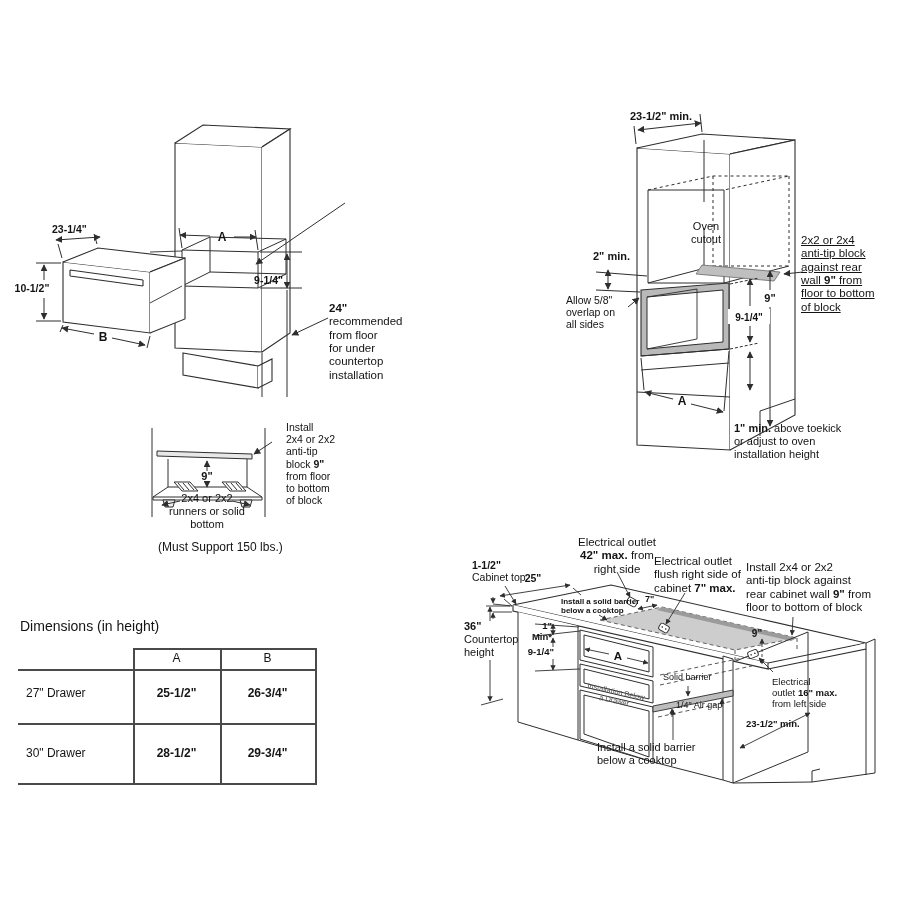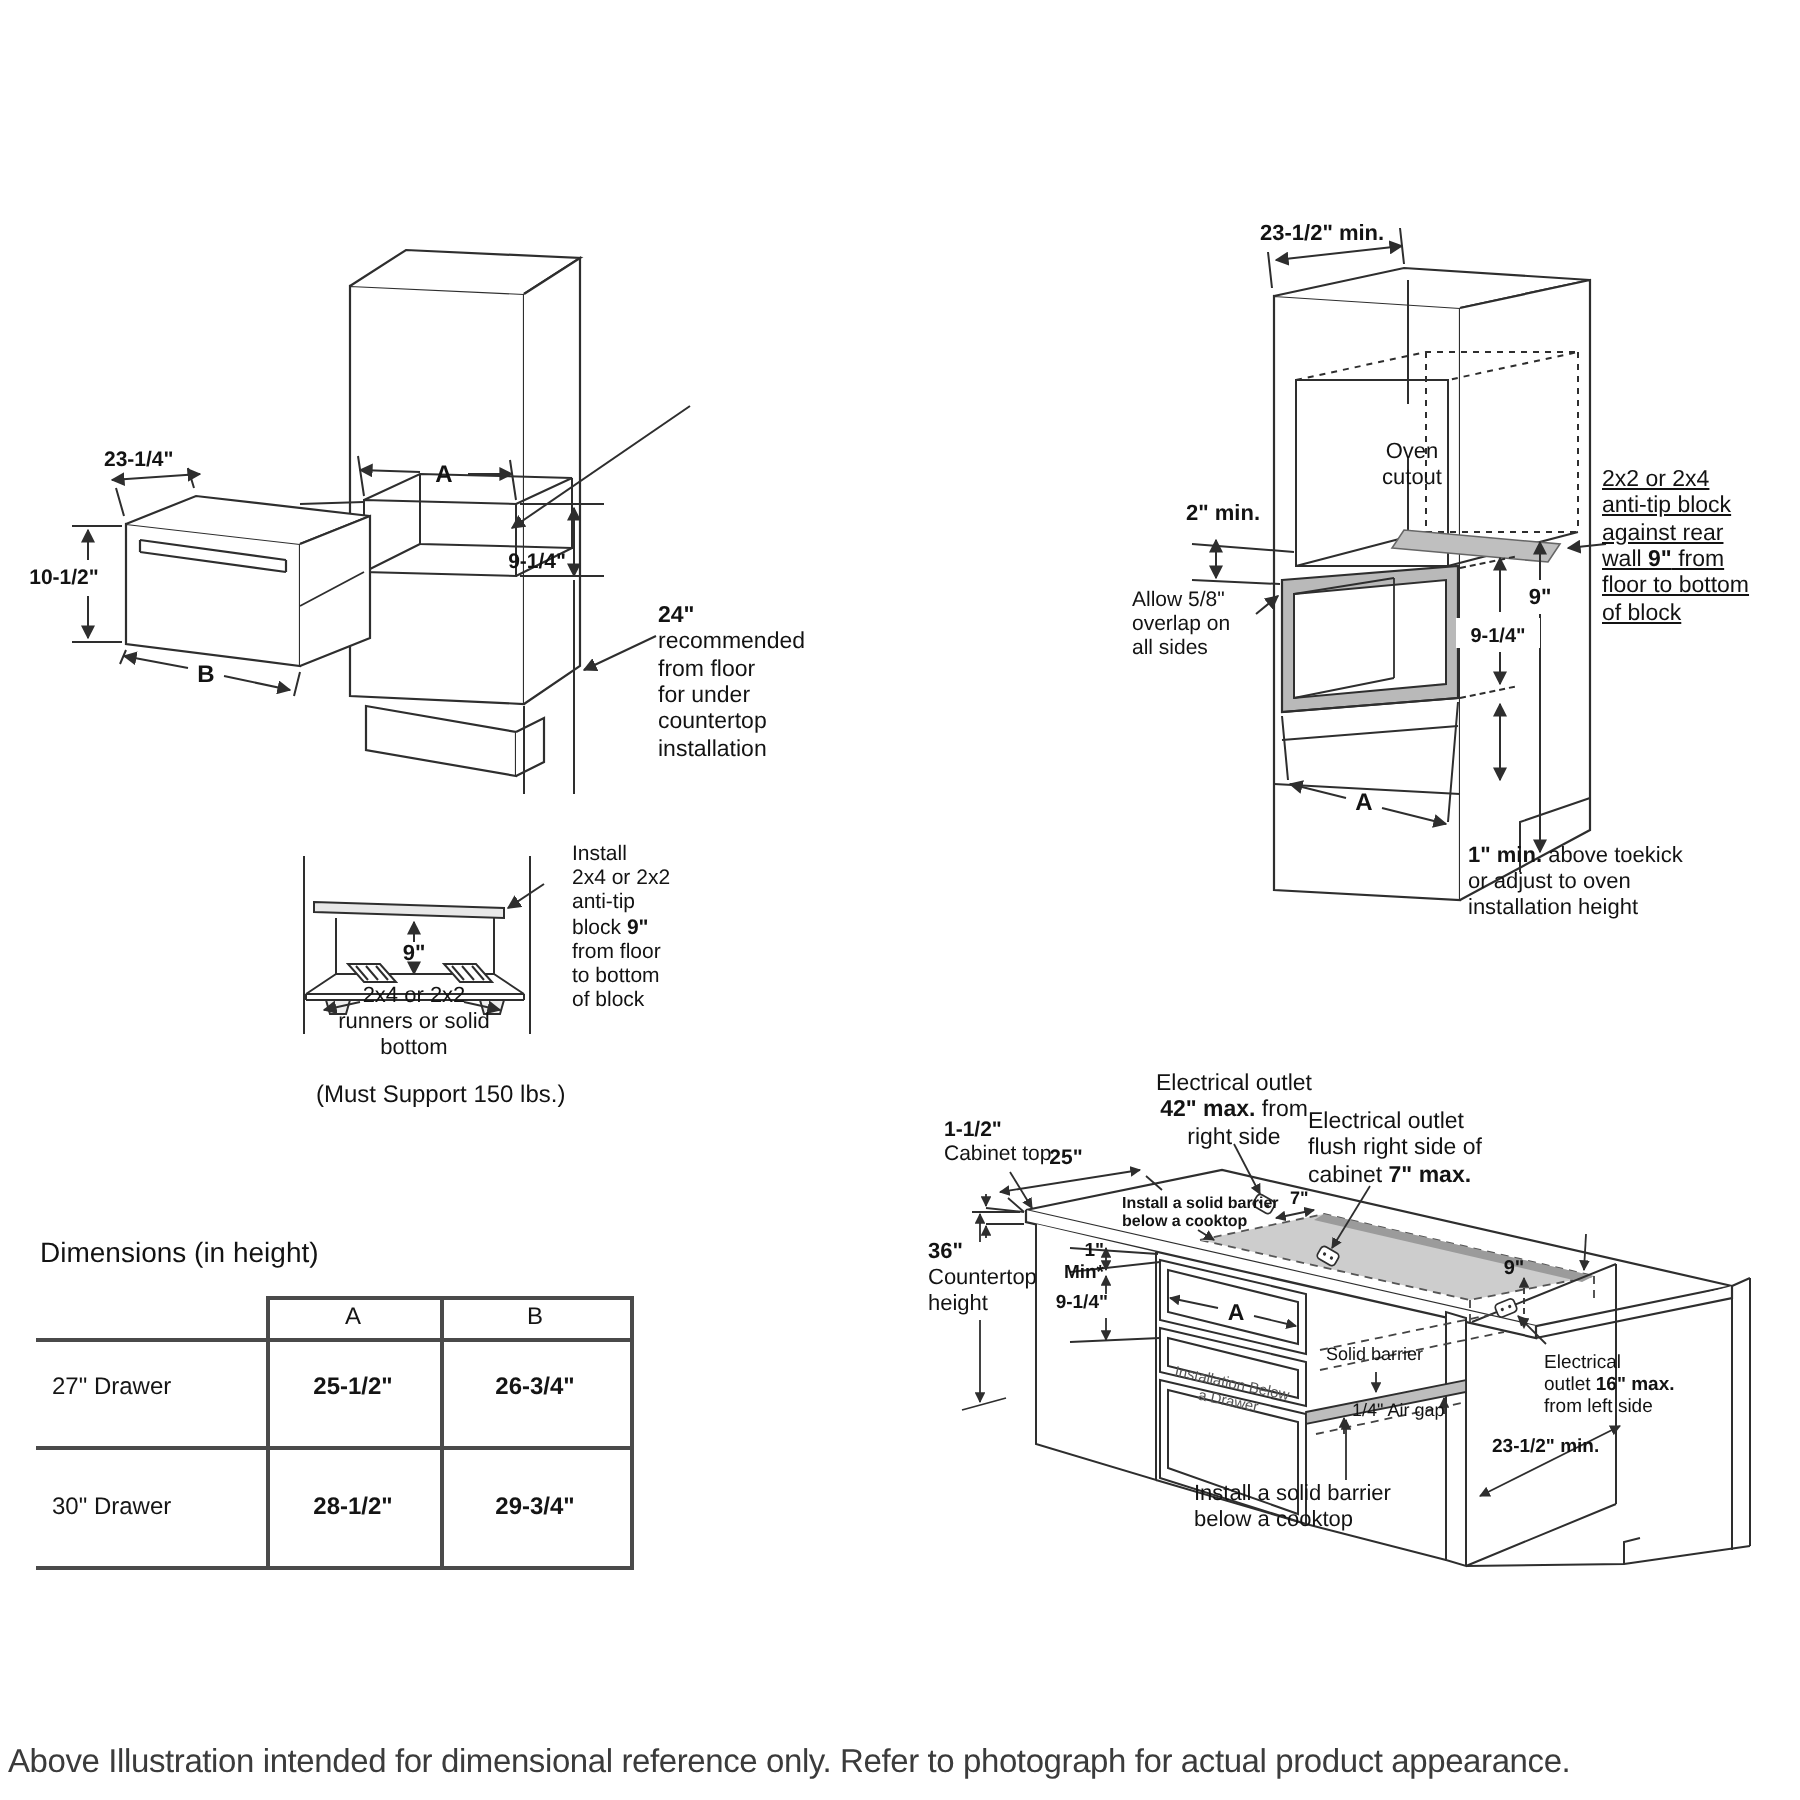--- a/index.html
+++ b/index.html
@@ -310,20 +310,26 @@
   <div class="blk ctr" style="left:571px;top:536px;width:92px;">
       <div><span>Electrical outlet</span></div>
       <div><span style="font-weight: bold;">42" max.</span><span> from</span></div>
       <div><span>right side</span></div>
     </div>
   <div class="blk" style="left:654px;top:555px;width:98px;">
       <div><span>Electrical outlet</span></div>
       <div><span>flush right side of</span></div>
       <div><span>cabinet </span><span style="font-weight: bold;">7" max.</span></div>
     </div>
+  <div class="blk" style="left:746px;top:561px;width:145px;">
+      <div><span>Install 2x4 or 2x2</span></div>
+      <div><span>anti-tip block against</span></div>
+      <div><span>rear cabinet wall </span><span style="font-weight: bold;">9"</span><span> from</span></div>
+      <div><span>floor to bottom of block</span></div>
+    </div>
   <div class="blk b" style="left:561px;top:597px;width:70px;font-size:8px;">
       <div><span>Install a solid barrier</span></div>
       <div><span>below a cooktop</span></div>
     </div>
   <div class="blk b rgt" style="left:520px;top:620px;width:32px;font-size:9.5px;"><span>1" Min*</span></div>
   <div class="blk b rgt" style="left:522px;top:646px;width:32px;font-size:9.5px;"><span>9-1/4"</span></div>
   <div class="blk" style="left:663px;top:672px;width:56px;font-size:9px;"><span>Solid barrier</span></div>
   <div class="blk" style="left:676px;top:700px;width:50px;font-size:9px;"><span>1/4" Air gap</span></div>
   <div class="blk" style="left:597px;top:741px;width:135px;font-size:11px;">
       <div><span>Install a solid barrier</span></div>
@@ -352,15 +358,14 @@
     <div class="tcell ctr" style="left:117px;top:3px;width:83px;">A</div>
     <div class="tcell ctr" style="left:204px;top:3px;width:91px;">B</div>
     <div class="tcell" style="left:8px;top:38px;">27" Drawer</div>
     <div class="tcell ctr b" style="left:117px;top:38px;width:83px;">25-1/2"</div>
     <div class="tcell ctr b" style="left:204px;top:38px;width:91px;">26-3/4"</div>
     <div class="tcell" style="left:8px;top:98px;">30" Drawer</div>
     <div class="tcell ctr b" style="left:117px;top:98px;width:83px;">28-1/2"</div>
     <div class="tcell ctr b" style="left:204px;top:98px;width:91px;">29-3/4"</div>
   </div>
 
-  <div class="blk" style="left:4px;top:872px;width:894px;font-size:16.5px;color:#3b3b3b;letter-spacing:-0.2px;"><span>Above Illustration intended for dimensional reference only. Refer to photograph for actual product appearance.</span></div>
 
 </div>
 
 </body></html>

